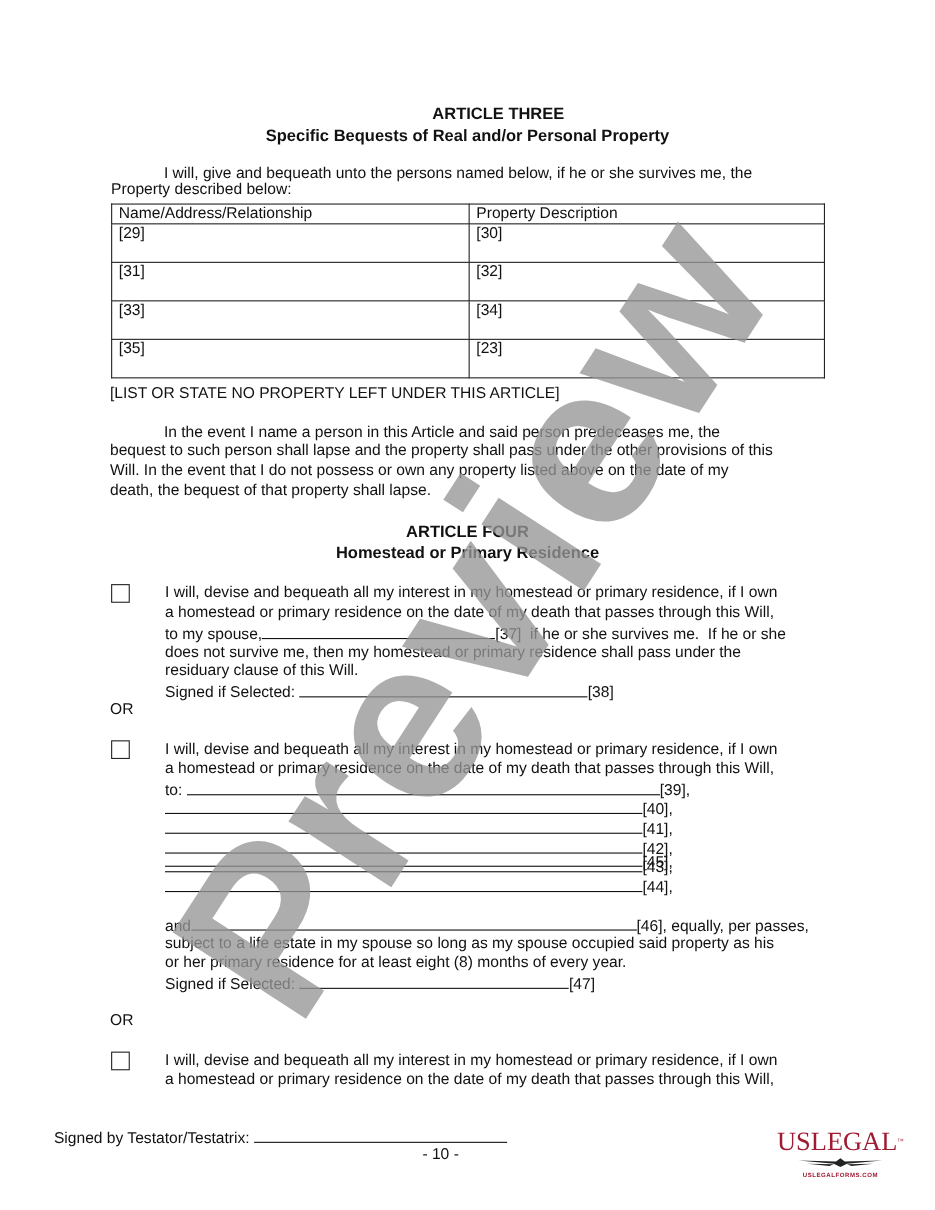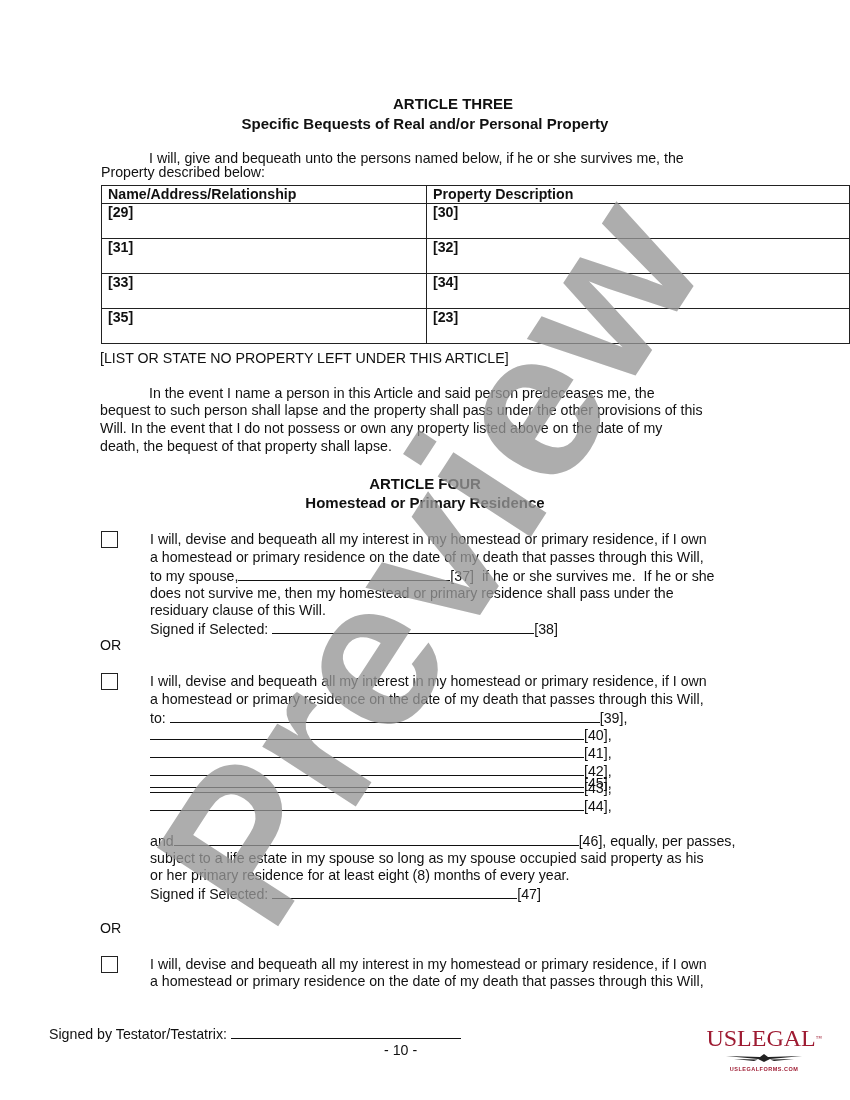--- a/index.html
+++ b/index.html
@@ -3,21 +3,21 @@
 <meta charset="utf-8">
 <style>
   html, body { margin: 0; padding: 0; background: #ffffff; }
   body { width: 850px; height: 1100px; position: relative; overflow: hidden;
          font-family: "Liberation Sans", sans-serif; color: #111; font-size: 14.2px; }
   .page { position: absolute; left: 0; top: 0; width: 850px; height: 1100px; }
   .abs { position: absolute; white-space: nowrap; line-height: 17.5px; }
   .center { left: 0; width: 850px; text-align: center; }
   .bold { font-weight: bold; font-size: 15px; }
   .ul { display: inline-block; border-bottom: 1px solid #111; height: 13px; vertical-align: baseline; }
-  table.bequests { position: absolute; left: 101px; top: 185px; width: 749px; border-collapse: collapse; font-weight: bold; }
+  table.bequests { position: absolute; left: 101px; top: 185px; width: 649px; border-collapse: collapse; }
   table.bequests td { border: 1.4px solid #222; padding: 0 6px; vertical-align: top; font-size: 14.2px; line-height: 17px; }
   table.bequests tr.hdr td { height: 17px; }
   table.bequests tr.row td { height: 34px; }
   table.bequests td.c1 { width: 312px; }
   .checkbox { position: absolute; width: 15px; height: 15px; border: 1.3px solid #222; background: #fff; }
   .watermark { position: absolute; left: 50%; top: 50%; transform: translate(-50%,-50%) rotate(-57deg);
                font-family: "Liberation Sans", sans-serif; font-weight: bold; font-size: 210px;
                color: rgba(150,150,150,0.78); letter-spacing: 2px; pointer-events: none; line-height: 1; }
   .wm-wrap { position: absolute; left: 110px; top: 240px; width: 640px; height: 640px; pointer-events: none; }
   .logo { position: absolute; left: 706px; top: 1026px; width: 116px; height: 42px; text-align: center; }

